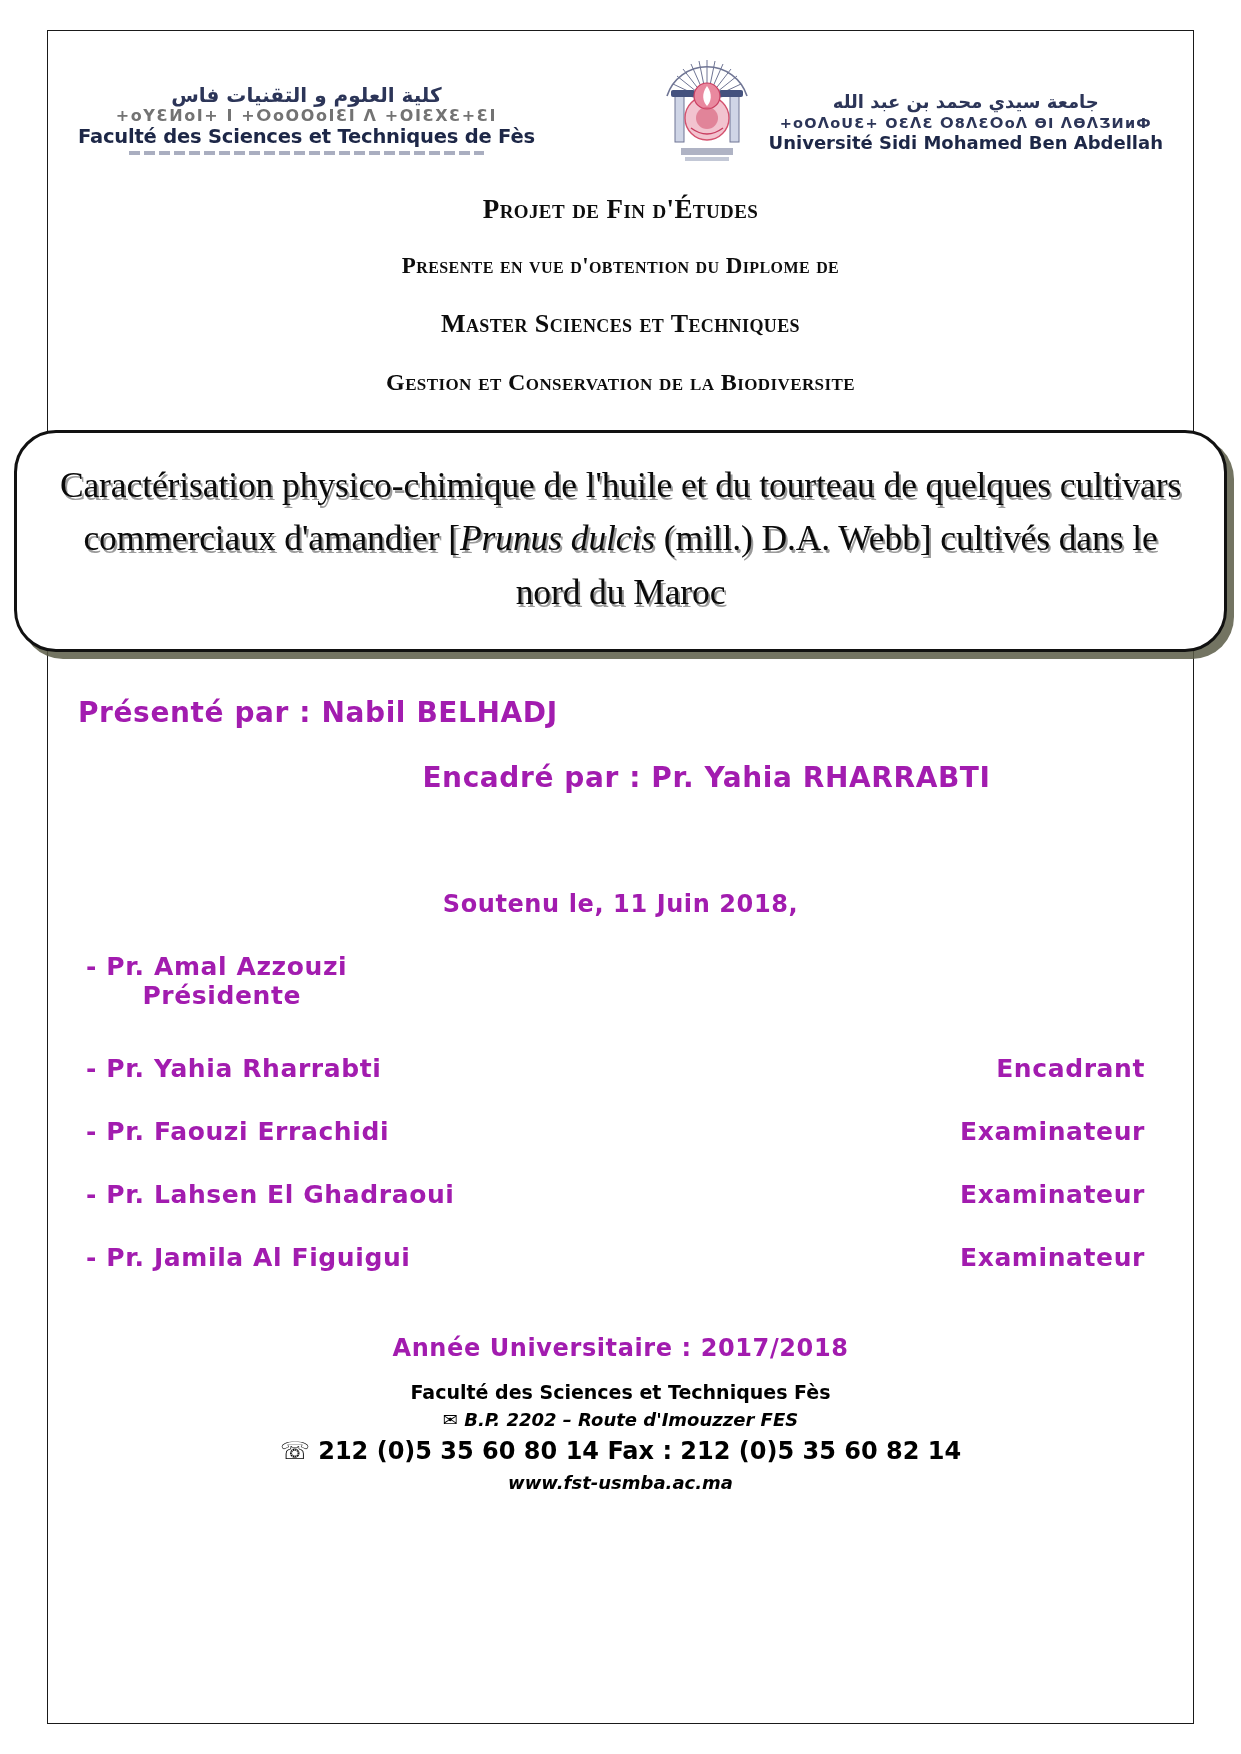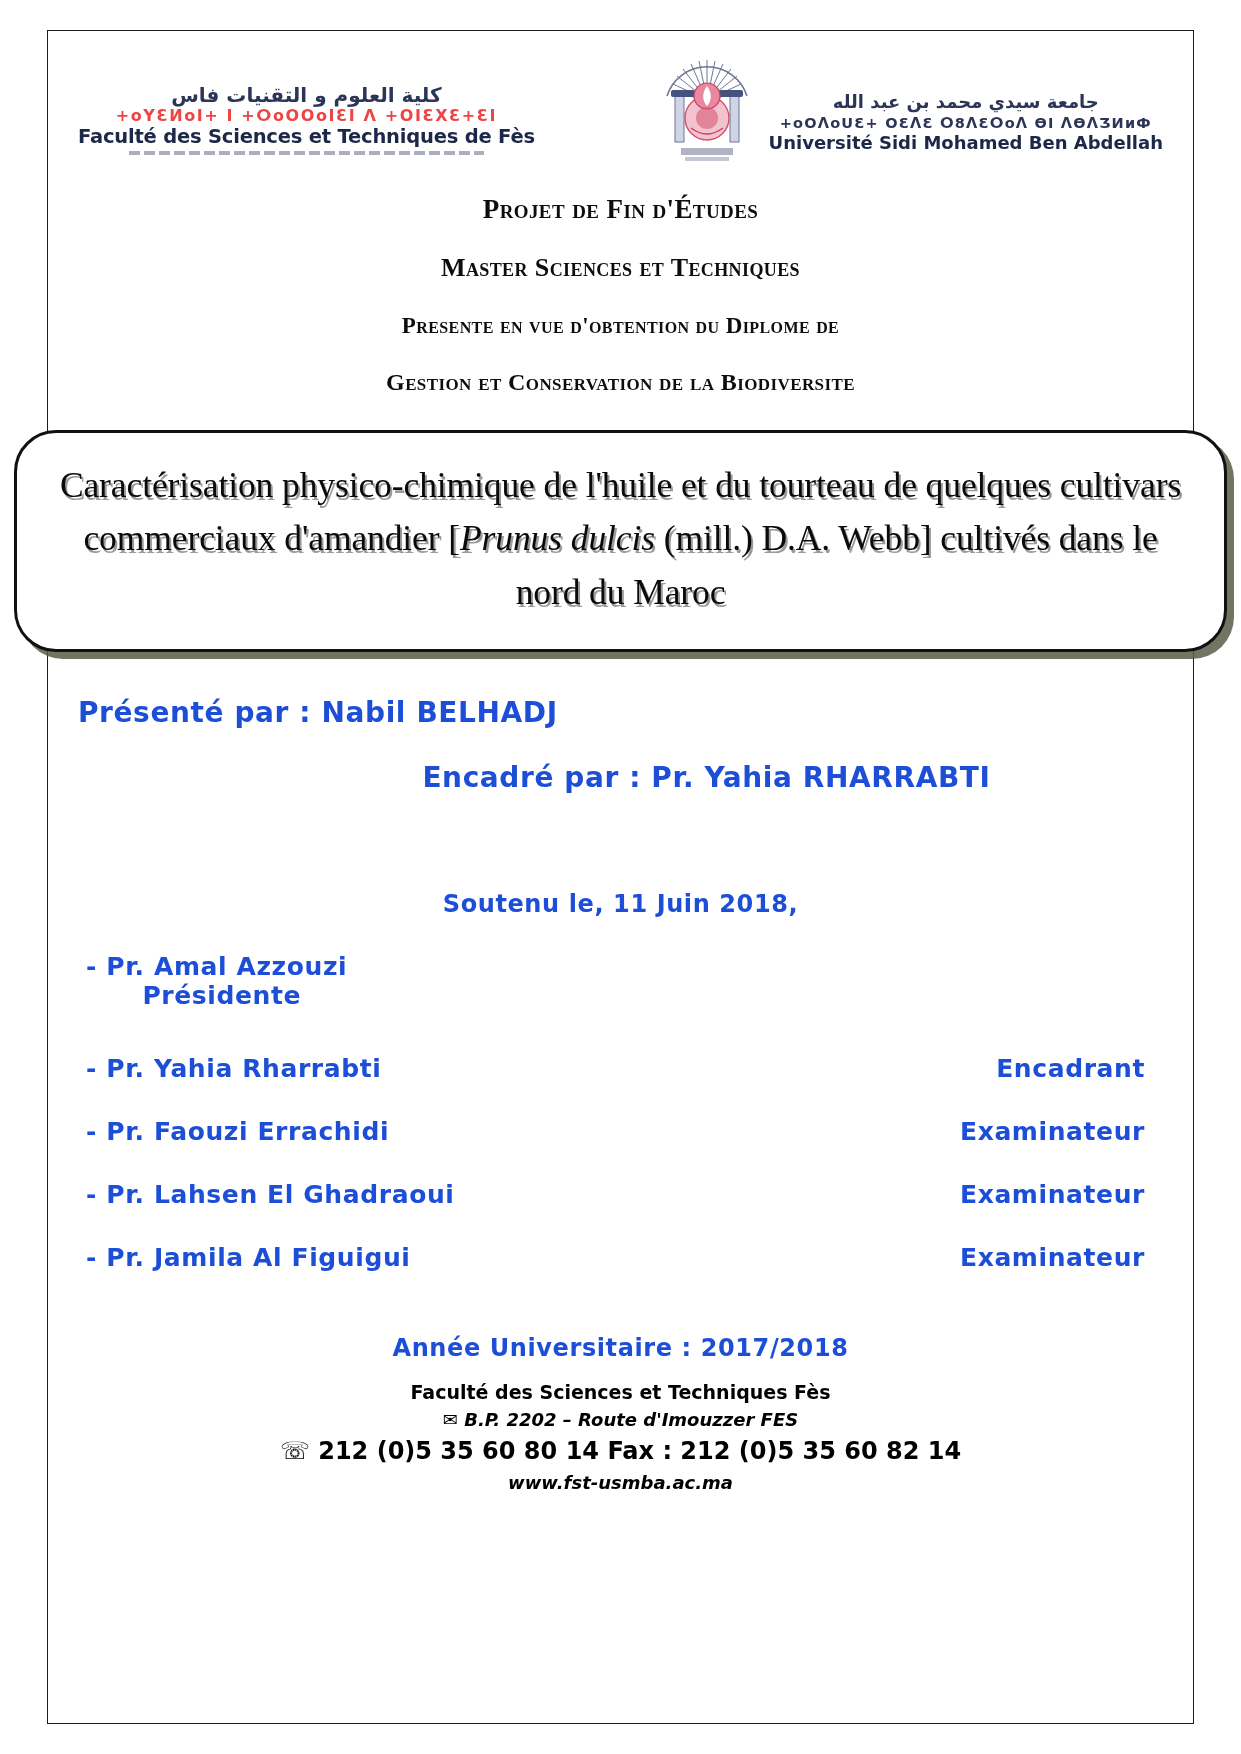--- a/index.html
+++ b/index.html
@@ -53,21 +53,21 @@
     font-size: 20px;
     font-weight: bold;
     color: #2c3558;
     direction: rtl;
     letter-spacing: 0.5px;
   }
   .fac-tif {
     font-family: "DejaVu Sans", sans-serif;
     font-size: 16px;
     font-weight: bold;
-    color: #ef4444;
+    color: #737373;
     letter-spacing: 1.6px;
     margin-top: 1px;
   }
   .fac-fr {
     font-family: "DejaVu Sans", sans-serif;
     font-size: 19.5px;
     font-weight: bold;
     color: #1d2747;
     margin-top: 1px;
     letter-spacing: -0.2px;
@@ -157,21 +157,21 @@
     color: #0a0a0a;
     text-shadow: 2px 3px 0 rgba(150,150,150,0.95);
     letter-spacing: -0.1px;
   }
   .title-text i { font-style: italic; }
 
   
   .hand {
     font-family: "DejaVu Sans", "Liberation Sans", sans-serif;
     font-weight: bold;
-    color: #1d4ed8;
+    color: #a21caf;
     letter-spacing: 0.6px;
   }
   .presented {
     margin: 44px 0 0 78px;
     font-size: 28px;
   }
   .supervised {
     margin: 32px 78px 0 0;
     font-size: 28px;
     text-align: center;
@@ -295,22 +295,22 @@
       <div class="univ-block">
         <div class="univ-ar">جامعة سيدي محمد بن عبد الله</div>
         <div class="univ-tif">+oOⴷoUƐ+ OƐⴷƐ ⵔ8ⴷƐⵔoⴷ ƟI ⴷƟⴷƷИиФ</div>
         <div class="univ-fr">Université Sidi Mohamed Ben Abdellah</div>
       </div>
     </div>
   </div>
 
   <div class="caps-lines">
     <div class="caps l1">Projet de Fin d'Études</div>
+    <div class="caps l2">Presente en vue d'obtention du Diplome de</div>
     <div class="caps l3">Master Sciences et Techniques</div>
-    <div class="caps l2">Presente en vue d'obtention du Diplome de</div>
     <div class="caps l4">Gestion et Conservation de la Biodiversite</div>
   </div>
 
   <div class="title-wrap">
     <div class="title-box">
       <div class="title-text"><span>Caractérisation physico-chimique de l'huile et du tourteau de quelques cultivars commerciaux d'amandier [</span><i>Prunus dulcis</i><span> (mill.) D.A. Webb] cultivés dans le nord du Maroc</span></div>
     </div>
   </div>
 
   <div class="hand presented">Présenté par : Nabil BELHADJ</div>

